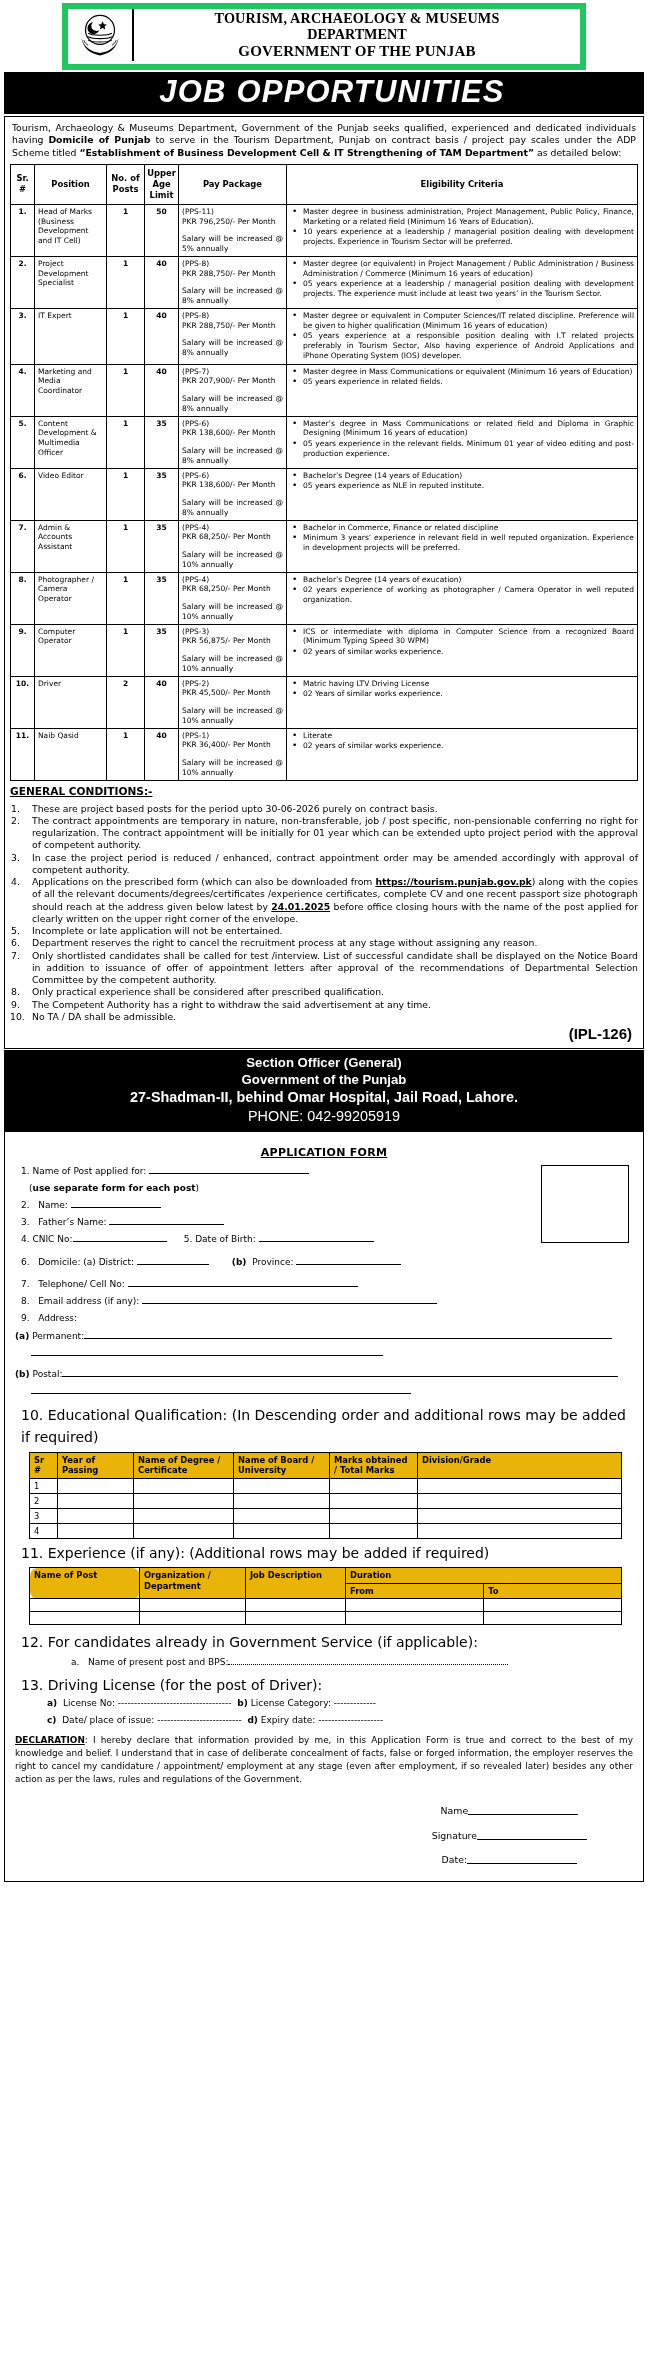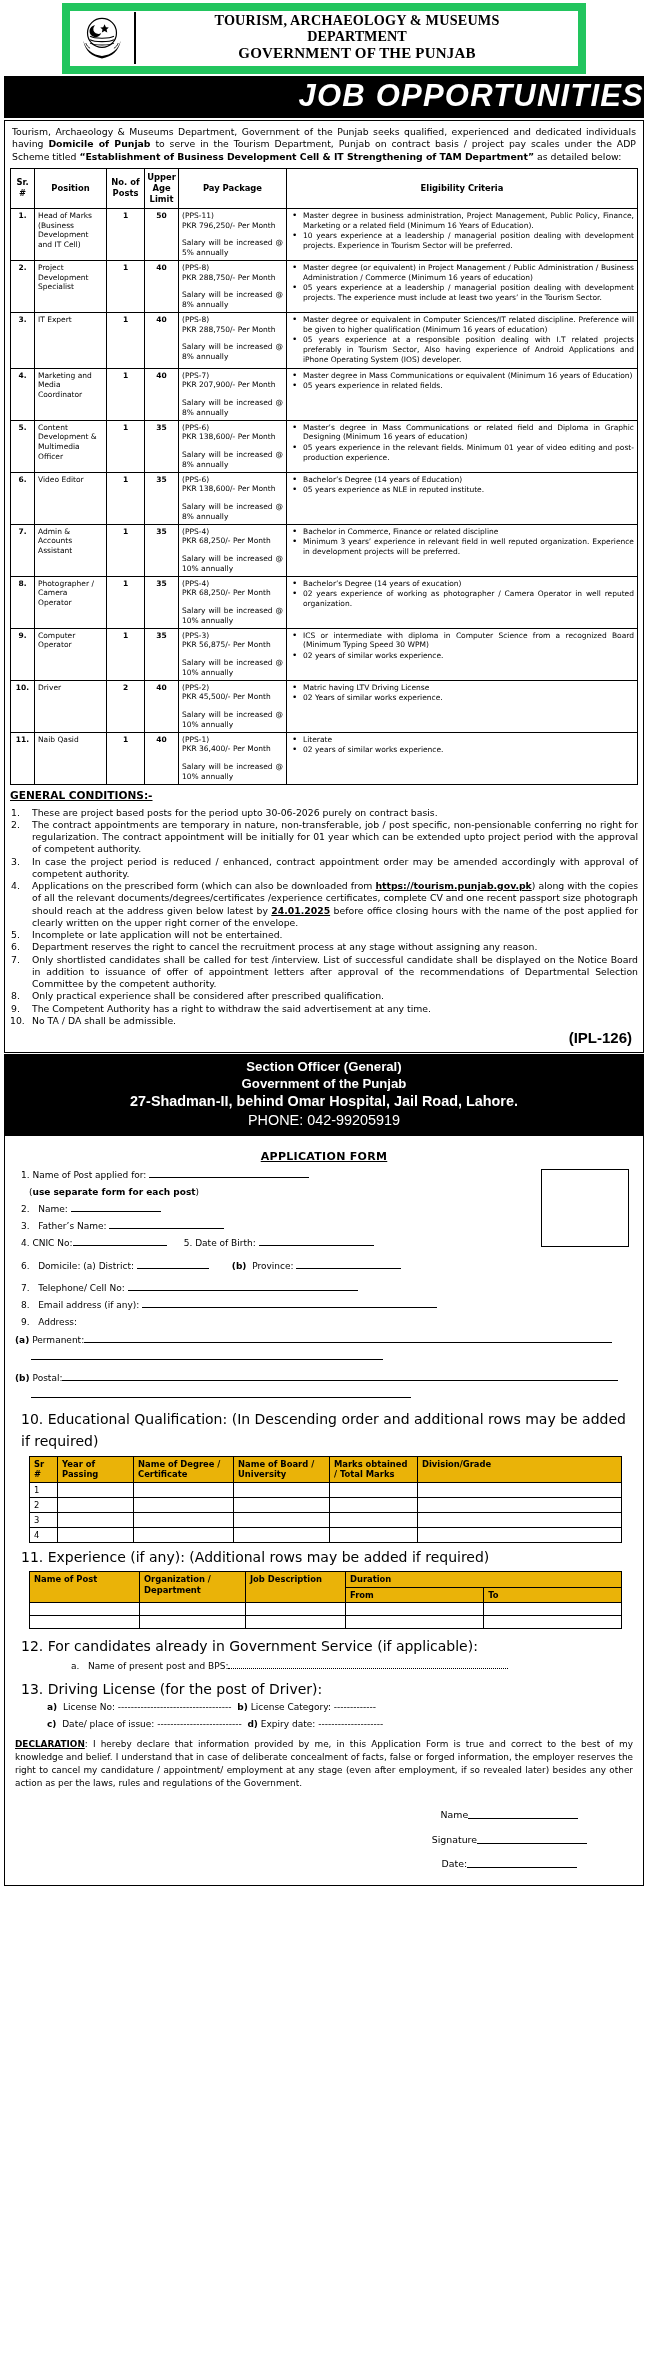--- a/index.html
+++ b/index.html
@@ -7,23 +7,23 @@
     width: 648px;
     background: #ffffff;
     font-family: "DejaVu Sans", sans-serif;
     color: #000;
     -webkit-font-smoothing: none;
   }
   .page { width: 648px; padding: 3px 4px 4px 4px; }
 
   
   .hdr-band {
-    border: 8px solid #22c55e;
+    border: 6px solid #22c55e;
     display: flex;
-    align-items: center;
+    align-items: flex-start;
     margin: 0 58px 0 58px;
   }
   .hdr-crest {
     width: 66px;
     border-right: 2px solid #000;
     display: flex; align-items: center; justify-content: center;
     padding: 3px 0;
   }
   .crest { width: 52px; height: 46px; }
   .hdr-titles {
@@ -33,21 +33,21 @@
     font-weight: bold;
     padding: 2px 4px 3px 4px;
   }
   .hdr-titles .l1 { font-size: 14.2px; line-height: 1.12; letter-spacing: .2px; }
   .hdr-titles .l2 { font-size: 14.2px; line-height: 1.12; }
   .hdr-titles .l3 { font-size: 15px; line-height: 1.18; letter-spacing: .2px; }
 
   .job-band {
     background: #000;
     color: #fff;
-    text-align: right;
+    text-align: center;
     padding: 2px 0 4px 16px;
     margin-top: 2px;
   }
   .job-band span {
     font-family: "Liberation Sans", sans-serif;
     font-style: italic;
     font-weight: bold;
     font-size: 31px;
     letter-spacing: 1.2px;
   }
@@ -169,21 +169,21 @@
   
   table.ftab { border-collapse: collapse; width: 96%; margin: 3px 0 3px 14px; table-layout: fixed; }
   table.ftab th, table.ftab td { border: 1px solid #000; font-size: 8.4px; padding: 2px 4px; }
   table.ftab th { background: #eab308; text-align: left; font-weight: bold; line-height: 1.25; vertical-align: top; }
   table.ftab td { height: 13px; }
   .edu-c0 { width: 28px; }
   .edu-c1 { width: 76px; }
   .edu-c2 { width: 100px; }
   .edu-c3 { width: 96px; }
   .edu-c4 { width: 88px; }
-  .exp-c0 { width: 110px; }
+  .exp-c0 { width: 110px; border-radius: 8px; }
   .exp-c1 { width: 106px; }
   .exp-c2 { width: 100px; }
   th.dur-head { text-align: left; }
 
   .q-label { font-size: 14px; line-height: 1.6; margin-top: 2px; }
 
   .decl { font-size: 8.9px; line-height: 1.45; text-align: justify; margin-top: 5px; }
   .decl b.u { font-weight: bold; text-decoration: underline; }
 
   .sign-block { margin-top: 14px; padding-left: 60%; font-size: 9.4px; line-height: 2.6; text-align: center; }

